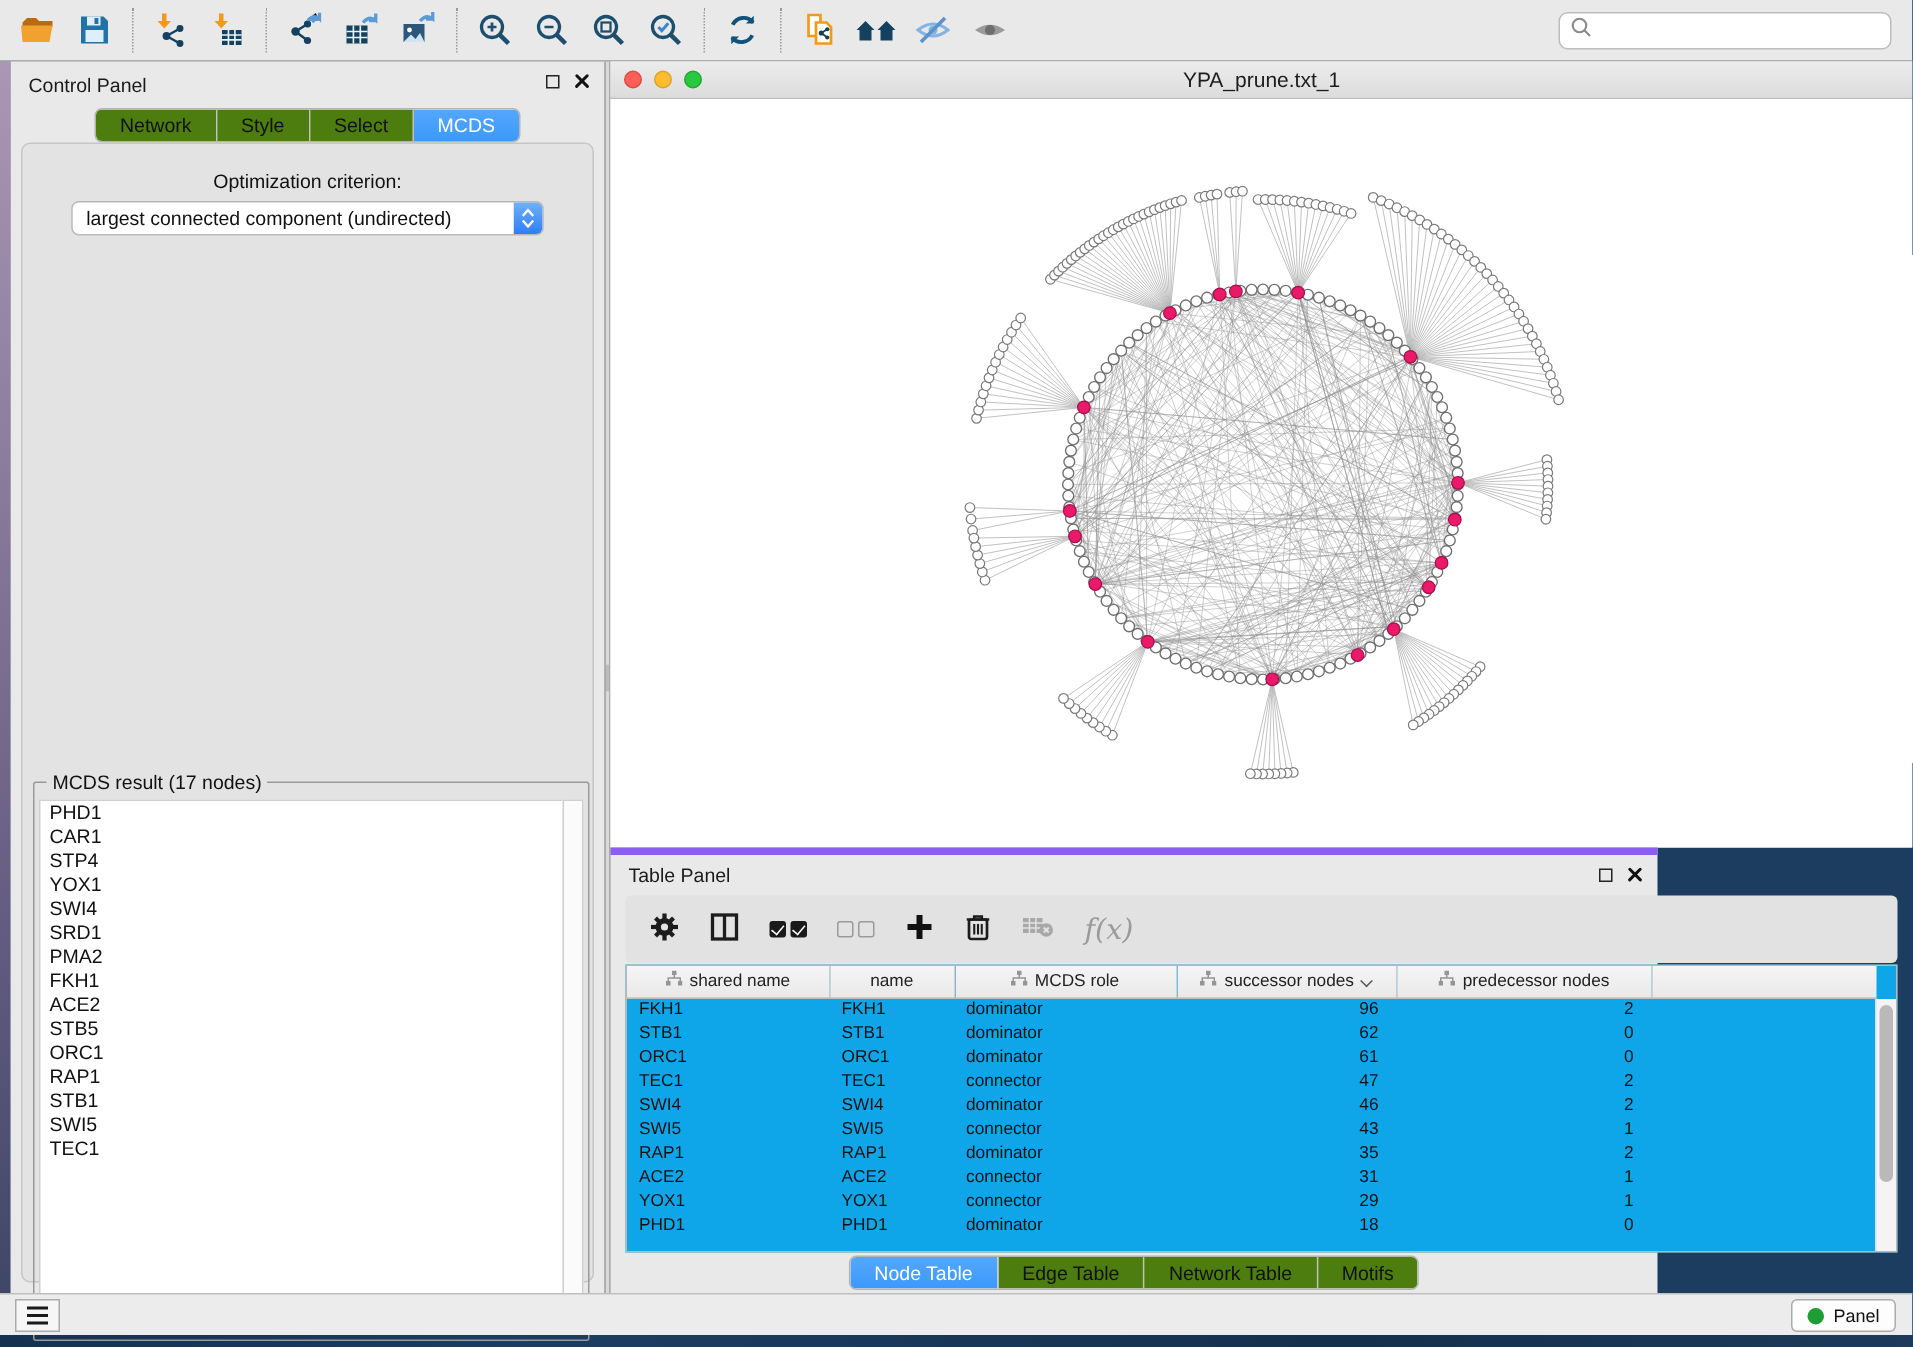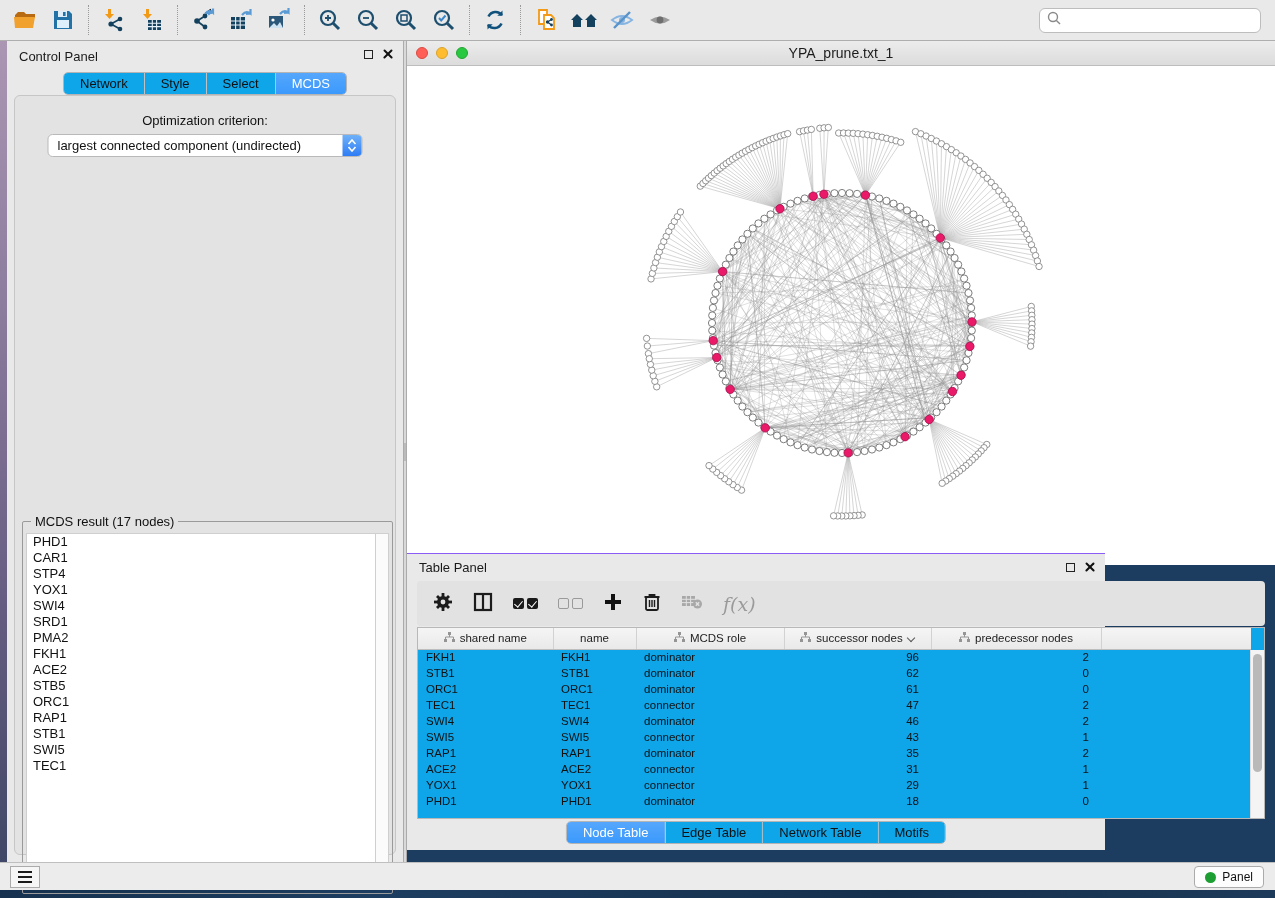--- a/index.html
+++ b/index.html
@@ -36,21 +36,21 @@
   .panel-icons{position:absolute;right:10px;top:8px;display:flex;gap:10px;align-items:center;}
   .float-ic{width:9px;height:9px;border:1.5px solid #222;display:inline-block;cursor:pointer;}
   .close-ic{width:10px;height:10px;position:relative;cursor:pointer;}
   .close-ic:before,.close-ic:after{content:"";position:absolute;left:-1px;top:4px;width:12px;height:2.2px;
     background:#111;border-radius:1px;}
   .close-ic:before{transform:rotate(45deg);} .close-ic:after{transform:rotate(-45deg);}
 
   .cp-tabs{position:absolute;top:31px;left:50%;transform:translateX(-50%);display:flex;height:23px;
     border:1px solid #b4b4b4;border-radius:5px;overflow:hidden;background:#fff;}
   .seg{display:flex;align-items:center;justify-content:center;font-size:13px;padding:0 16px;
-    border-right:1px solid #c2c2c2;background:#0ea5e9;color:#111;cursor:pointer;white-space:nowrap;}
+    border-right:1px solid #c2c2c2;background:#4d7c0f;color:#111;cursor:pointer;white-space:nowrap;}
   .seg:last-child{border-right:none;}
   .seg.active{background:linear-gradient(180deg,#55a7fc,var(--accent));color:#fff;}
 
   .cp-inner{position:absolute;left:7px;top:54px;width:382px;height:760px;background:#e3e3e3;
     border:1px solid #c6c6c6;border-radius:6px;}
   .opt-label{position:absolute;top:17px;width:100%;text-align:center;font-size:13px;color:#111;}
   .dropdown{position:absolute;left:50%;transform:translateX(-50%);top:38px;width:315px;height:23px;
     background:#fff;border:1px solid #b9b9b9;border-radius:5px;display:flex;align-items:center;cursor:pointer;}
   .dropdown .dd-text{flex:1;font-size:13px;padding-left:9px;color:#111;white-space:nowrap;overflow:hidden;}
   .dd-stepper{width:19px;height:21px;border-radius:0 4px 4px 0;
@@ -87,22 +87,22 @@
   .light.yellow{background:var(--traffic-yellow);border:1px solid #d9a32e;}
   .light.green{background:var(--traffic-green);border:1px solid #23a634;}
   .nw-title{position:absolute;left:0;right:0;text-align:center;font-size:14px;color:#1c1c1c;}
   .nw-canvas{position:absolute;left:0;top:25px;width:868px;height:499px;background:#ffffff;}
   .chord{stroke:#8e8e8e;stroke-width:.55;opacity:.5;}
   .fanline{stroke:#b2b2b2;stroke-width:.6;opacity:.9;}
   .ringnode{fill:#fff;stroke:#6e6e6e;stroke-width:.9;}
   .fannode{fill:#fff;stroke:#7a7a7a;stroke-width:.8;}
 
   
-  .table-panel{position:absolute;left:407px;top:553px;width:698px;height:297px;background:#e9e9e9;
-    border-top:1px solid #8b5cf6;}
+  .table-panel{position:absolute;left:407px;top:565px;width:698px;height:297px;background:#e9e9e9;
+    border-top:5px solid #8b5cf6;}
   .tp-title{position:absolute;left:12px;top:6px;font-size:13px;color:#1a1a1a;}
   .tp-toolbar{position:absolute;left:10px;top:27px;width:848px;height:45px;background:#e2e2e2;
     border-radius:4px;display:flex;align-items:center;gap:20px;padding-left:16px;}
   .ticon{display:flex;align-items:center;justify-content:center;cursor:pointer;border:none;background:transparent;}
   .cb-pair{display:flex;gap:3px;}
   .cb{width:11px;height:11px;border-radius:2px;position:relative;}
   .cb.checked{background:#1a1a1a;}
   .cb.checked:after{content:"";position:absolute;left:2.5px;top:1px;width:4px;height:7px;
     border:solid #fff;border-width:0 1.8px 1.8px 0;transform:rotate(40deg);}
   .cb.empty{border:1.6px solid #9a9a9a;background:transparent;}

